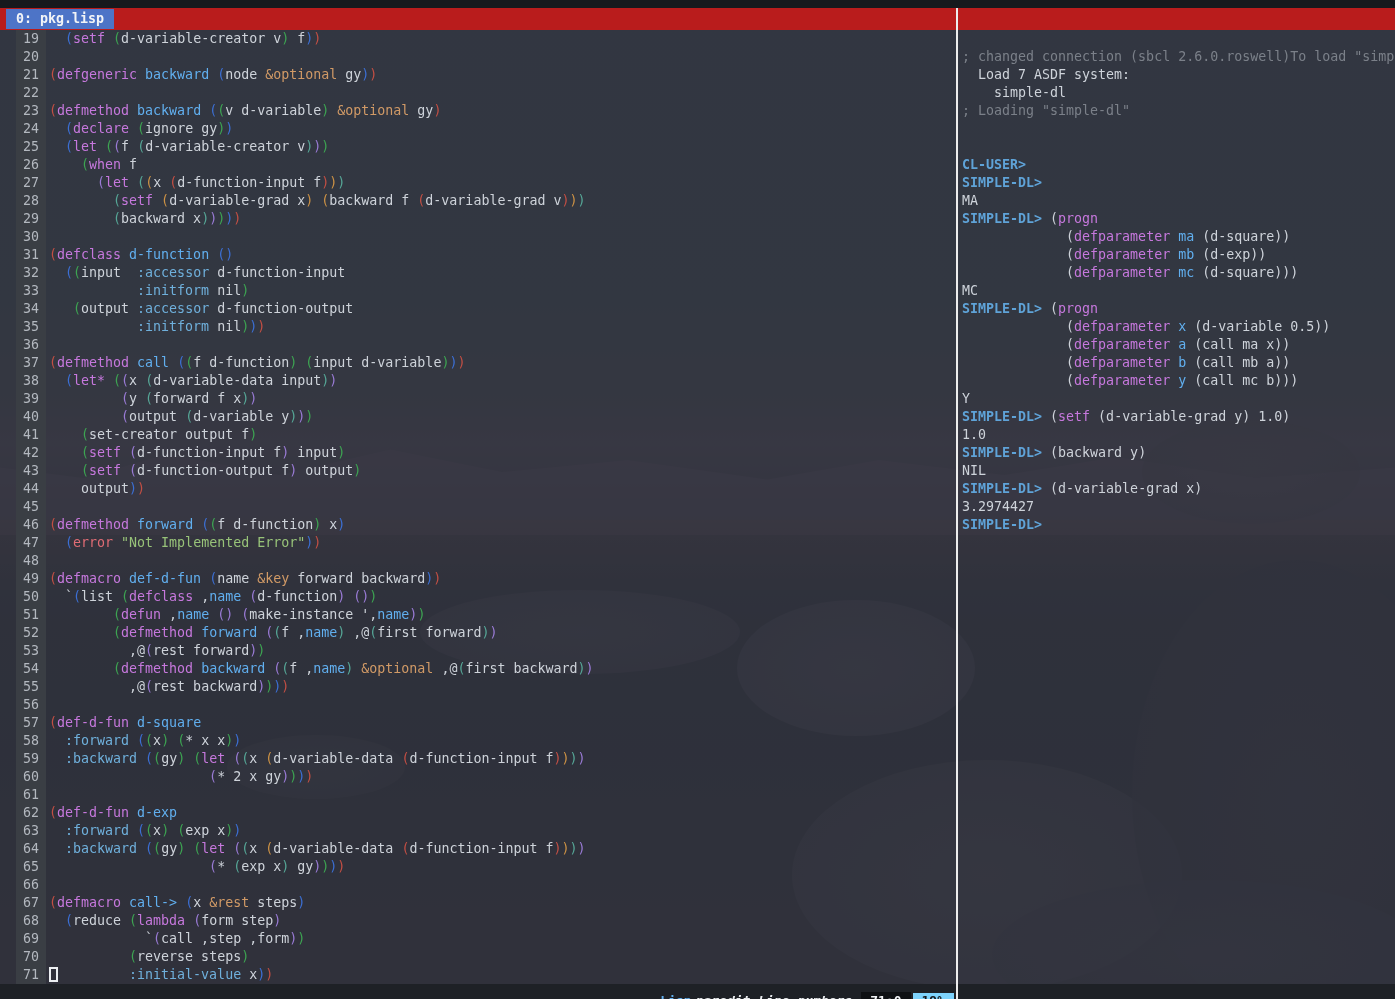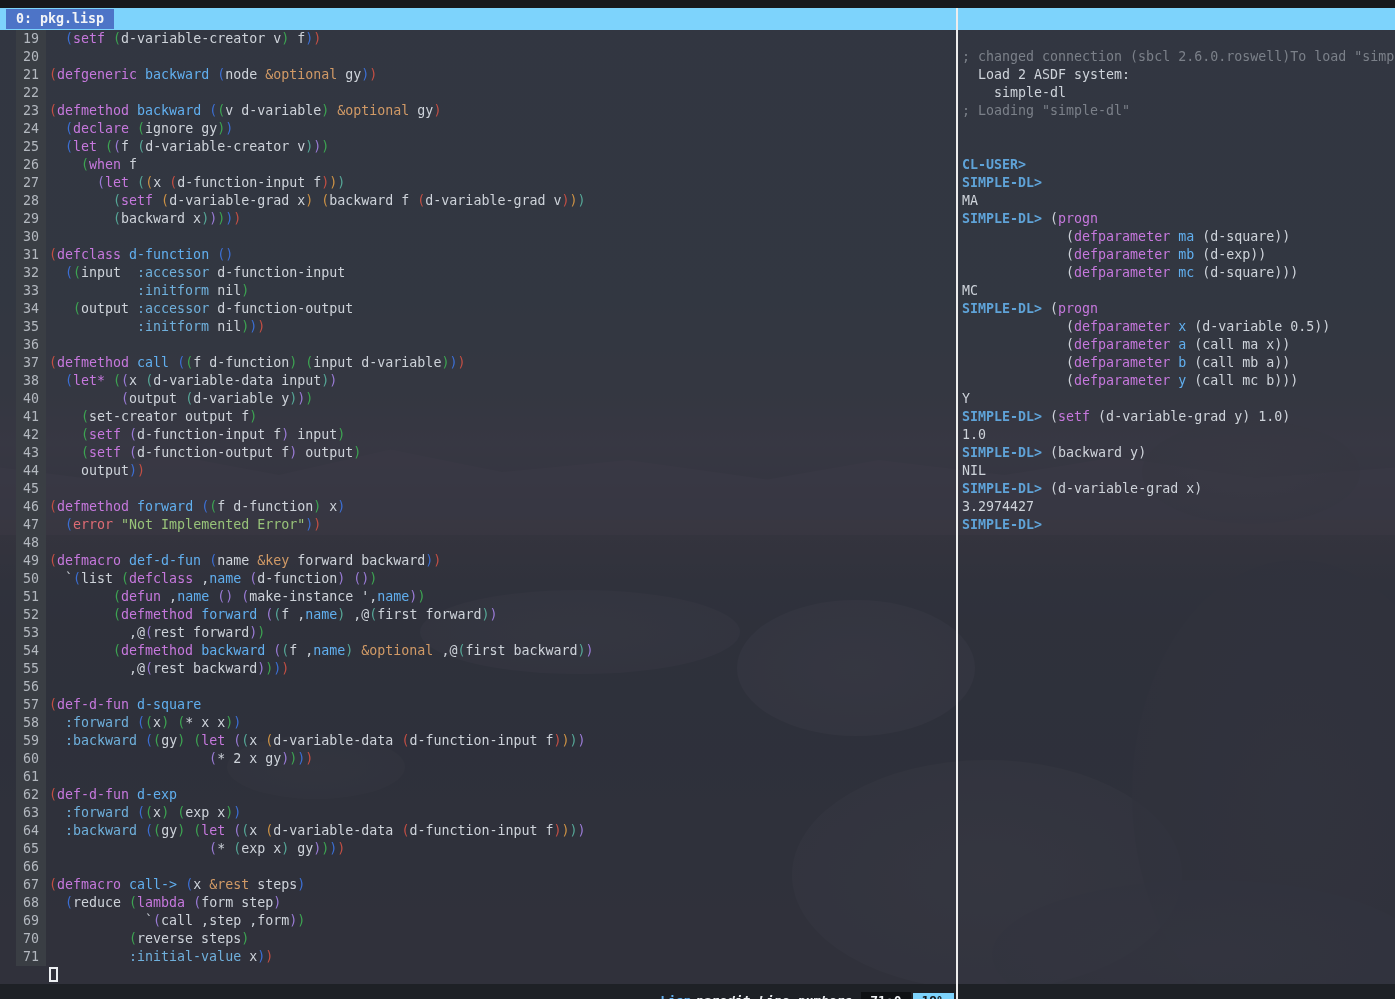--- a/index.html
+++ b/index.html
@@ -18,21 +18,21 @@
   .rock1{left:420px;top:582px;width:320px;height:84px;background:radial-gradient(#5d5560,#4a4550);opacity:.55;}
   .rock2{left:737px;top:592px;width:238px;height:136px;background:radial-gradient(#605763,#4c4652);opacity:.6;}
   .rock3{left:792px;top:752px;width:390px;height:230px;background:radial-gradient(#565059,#443f49);opacity:.65;}
   .rock4{left:227px;top:727px;width:178px;height:64px;background:radial-gradient(#525056,#423e48);opacity:.5;}
   .rock5{left:1142px;top:412px;width:218px;height:104px;background:radial-gradient(#5d5159,#473f49);opacity:.5;}
   .rock6{left:1132px;top:552px;width:330px;height:470px;background:radial-gradient(#433d48,#36323c);opacity:.7;}
   .rock7{left:992px;top:872px;width:430px;height:150px;background:radial-gradient(#4a454f,#3b3741);opacity:.6;}
   .overlay{position:absolute;left:0;top:8px;width:1395px;height:991px;background:rgba(45,50,60,0.75);}
   
   .topstrip{position:absolute;left:0;top:0;width:1395px;height:8px;background:#17191d;}
-  .tabbar{position:absolute;left:0;top:8px;width:1395px;height:22px;background:#7dd3fc;}
+  .tabbar{position:absolute;left:0;top:8px;width:1395px;height:22px;background:#b91c1c;}
   .tab{position:absolute;left:6px;top:1px;height:20px;line-height:20px;padding:0 10px;
        background:var(--tabbg);color:#f2f4f7;font-weight:bold;}
   .divider{position:absolute;left:956px;top:8px;width:2px;height:991px;background:#ededed;z-index:30;}
   
   .pane-left{position:absolute;left:16px;top:30px;width:956px;height:954px;overflow:hidden;}
   .pane-right{position:absolute;left:958px;top:30px;width:437px;height:954px;overflow:hidden;}
   .row{display:flex;height:18px;white-space:pre;}
   .ln{flex:0 0 30px;background:var(--gutbg);color:var(--ln);text-align:right;padding-right:7px;}
   .lc{white-space:pre;padding-left:3px;}
   .rrow{height:18px;white-space:pre;padding-left:4px;}
@@ -93,20 +93,21 @@
         <div class="row"><span class="ln">29</span><span class="lc"><span class="c-w">        </span><span class="c-p5">(</span><span class="c-w">backward x</span><span class="c-p5">)</span><span class="c-p4">)</span><span class="c-p3">)</span><span class="c-p2">)</span><span class="c-p1">)</span></span></div>
         <div class="row"><span class="ln">30</span><span class="lc"></span></div>
         <div class="row"><span class="ln">31</span><span class="lc"><span class="c-p1">(</span><span class="c-kw">defclass</span><span class="c-w"> </span><span class="c-fn">d-function</span><span class="c-w"> </span><span class="c-p2">(</span><span class="c-p2">)</span></span></div>
         <div class="row"><span class="ln">32</span><span class="lc"><span class="c-w">  </span><span class="c-p2">(</span><span class="c-p3">(</span><span class="c-w">input  </span><span class="c-kc">:accessor</span><span class="c-w"> d-function-input</span></span></div>
         <div class="row"><span class="ln">33</span><span class="lc"><span class="c-w">           </span><span class="c-kc">:initform</span><span class="c-w"> nil</span><span class="c-p3">)</span></span></div>
         <div class="row"><span class="ln">34</span><span class="lc"><span class="c-w">   </span><span class="c-p3">(</span><span class="c-w">output </span><span class="c-kc">:accessor</span><span class="c-w"> d-function-output</span></span></div>
         <div class="row"><span class="ln">35</span><span class="lc"><span class="c-w">           </span><span class="c-kc">:initform</span><span class="c-w"> nil</span><span class="c-p3">)</span><span class="c-p2">)</span><span class="c-p1">)</span></span></div>
         <div class="row"><span class="ln">36</span><span class="lc"></span></div>
         <div class="row"><span class="ln">37</span><span class="lc"><span class="c-p1">(</span><span class="c-kw">defmethod</span><span class="c-w"> </span><span class="c-fn">call</span><span class="c-w"> </span><span class="c-p2">(</span><span class="c-p3">(</span><span class="c-w">f d-function</span><span class="c-p3">)</span><span class="c-w"> </span><span class="c-p3">(</span><span class="c-w">input d-variable</span><span class="c-p3">)</span><span class="c-p2">)</span><span class="c-p1">)</span></span></div>
         <div class="row"><span class="ln">38</span><span class="lc"><span class="c-w">  </span><span class="c-p2">(</span><span class="c-kw">let*</span><span class="c-w"> </span><span class="c-p3">(</span><span class="c-p4">(</span><span class="c-w">x </span><span class="c-p5">(</span><span class="c-w">d-variable-data input</span><span class="c-p5">)</span><span class="c-p4">)</span></span></div>
+        <div class="row"><span class="ln">39</span><span class="lc"><span class="c-w">         </span><span class="c-p4">(</span><span class="c-w">y </span><span class="c-p5">(</span><span class="c-w">forward f x</span><span class="c-p5">)</span><span class="c-p4">)</span></span></div>
         <div class="row"><span class="ln">40</span><span class="lc"><span class="c-w">         </span><span class="c-p4">(</span><span class="c-w">output </span><span class="c-p5">(</span><span class="c-w">d-variable y</span><span class="c-p5">)</span><span class="c-p4">)</span><span class="c-p3">)</span></span></div>
         <div class="row"><span class="ln">41</span><span class="lc"><span class="c-w">    </span><span class="c-p3">(</span><span class="c-w">set-creator output f</span><span class="c-p3">)</span></span></div>
         <div class="row"><span class="ln">42</span><span class="lc"><span class="c-w">    </span><span class="c-p3">(</span><span class="c-kw">setf</span><span class="c-w"> </span><span class="c-p4">(</span><span class="c-w">d-function-input f</span><span class="c-p4">)</span><span class="c-w"> input</span><span class="c-p3">)</span></span></div>
         <div class="row"><span class="ln">43</span><span class="lc"><span class="c-w">    </span><span class="c-p3">(</span><span class="c-kw">setf</span><span class="c-w"> </span><span class="c-p4">(</span><span class="c-w">d-function-output f</span><span class="c-p4">)</span><span class="c-w"> output</span><span class="c-p3">)</span></span></div>
         <div class="row"><span class="ln">44</span><span class="lc"><span class="c-w">    output</span><span class="c-p2">)</span><span class="c-p1">)</span></span></div>
         <div class="row"><span class="ln">45</span><span class="lc"></span></div>
         <div class="row"><span class="ln">46</span><span class="lc"><span class="c-p1">(</span><span class="c-kw">defmethod</span><span class="c-w"> </span><span class="c-fn">forward</span><span class="c-w"> </span><span class="c-p2">(</span><span class="c-p3">(</span><span class="c-w">f d-function</span><span class="c-p3">)</span><span class="c-w"> x</span><span class="c-p2">)</span></span></div>
         <div class="row"><span class="ln">47</span><span class="lc"><span class="c-w">  </span><span class="c-p2">(</span><span class="c-err">error</span><span class="c-w"> </span><span class="c-str">"Not Implemented Error"</span><span class="c-p2">)</span><span class="c-p1">)</span></span></div>
         <div class="row"><span class="ln">48</span><span class="lc"></span></div>
         <div class="row"><span class="ln">49</span><span class="lc"><span class="c-p1">(</span><span class="c-kw">defmacro</span><span class="c-w"> </span><span class="c-fn">def-d-fun</span><span class="c-w"> </span><span class="c-p2">(</span><span class="c-w">name </span><span class="c-am">&amp;key</span><span class="c-w"> forward backward</span><span class="c-p2">)</span><span class="c-p1">)</span></span></div>
@@ -135,21 +136,21 @@
       </div>
     <div class="cursor"></div>
   </div>
 
   <div class="divider"></div>
 
   <div class="pane-right">
     <div id="repl-lines">
         <div class="rrow"></div>
         <div class="rrow"><span class="c-cm">; changed connection (sbcl 2.6.0.roswell)To load "simpl</span></div>
-        <div class="rrow"><span class="c-w">  Load 2 ASDF system:</span></div>
+        <div class="rrow"><span class="c-w">  Load 7 ASDF system:</span></div>
         <div class="rrow"><span class="c-w">    simple-dl</span></div>
         <div class="rrow"><span class="c-cm">; Loading "simple-dl"</span></div>
         <div class="rrow"></div>
         <div class="rrow"></div>
         <div class="rrow"><span class="c-pr">CL-USER&gt;</span></div>
         <div class="rrow"><span class="c-pr">SIMPLE-DL&gt;</span></div>
         <div class="rrow"><span class="c-w">MA</span></div>
         <div class="rrow"><span class="c-pr">SIMPLE-DL&gt;</span><span class="c-w"> (</span><span class="c-kw">progn</span></div>
         <div class="rrow"><span class="c-w">             (</span><span class="c-kw">defparameter</span><span class="c-w"> </span><span class="c-fn">ma</span><span class="c-w"> (d-square))</span></div>
         <div class="rrow"><span class="c-w">             (</span><span class="c-kw">defparameter</span><span class="c-w"> </span><span class="c-fn">mb</span><span class="c-w"> (d-exp))</span></div>

